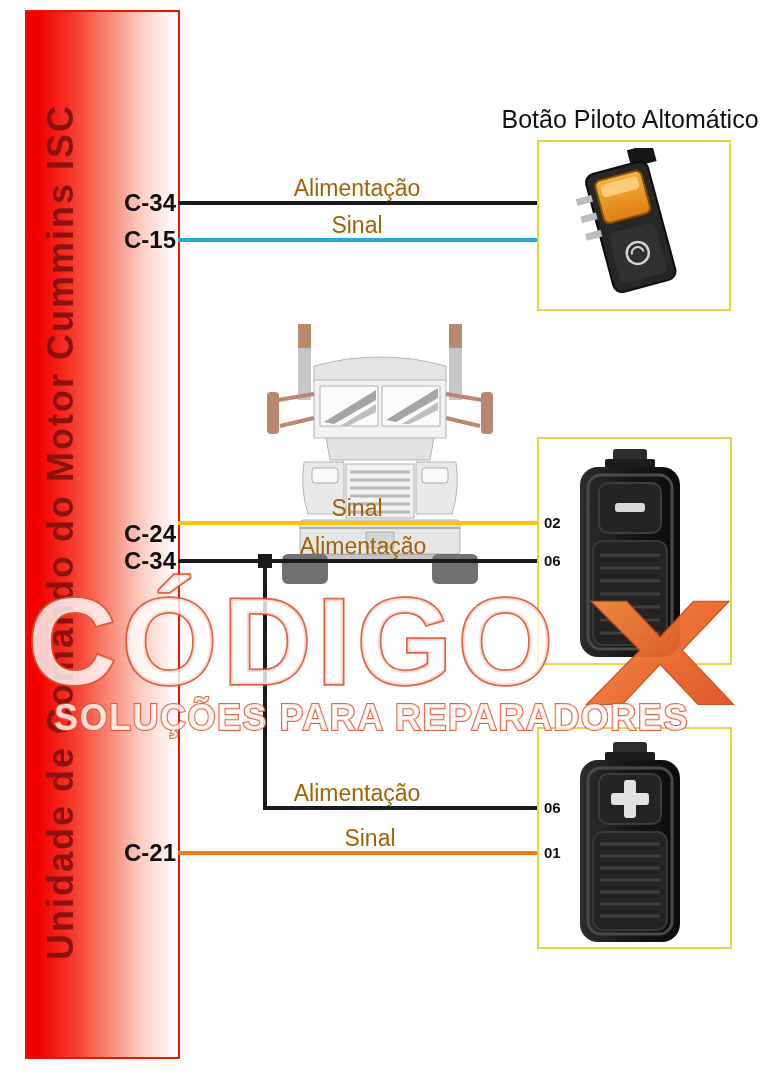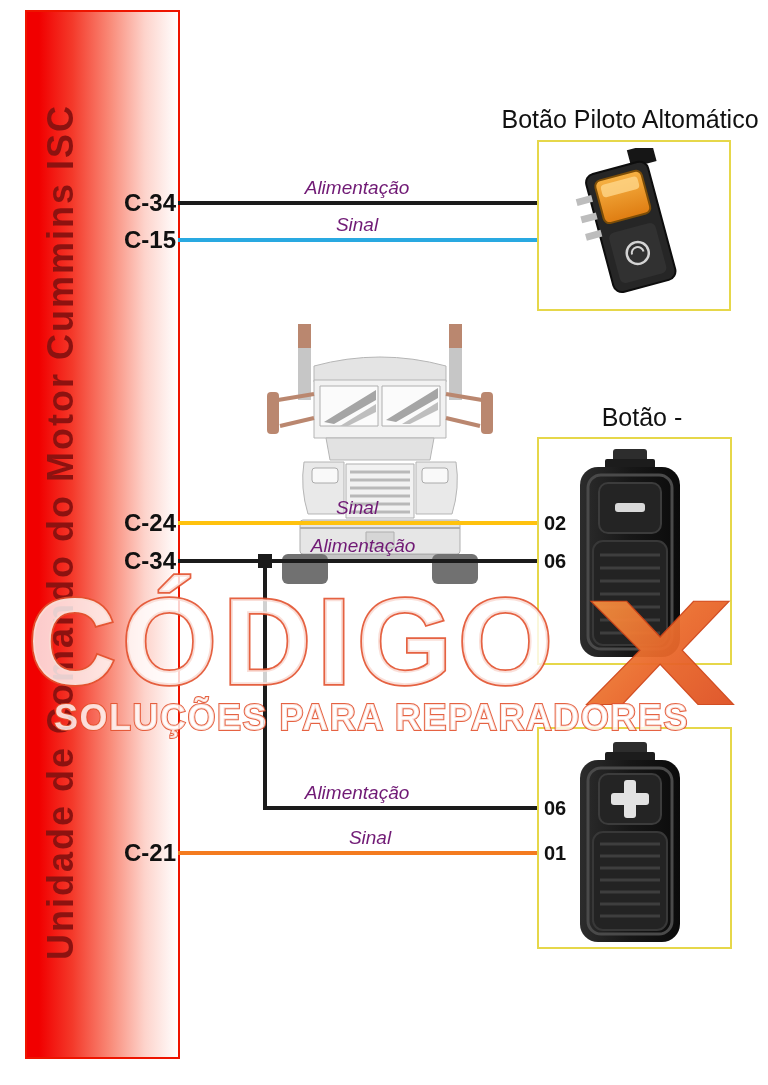--- a/index.html
+++ b/index.html
@@ -15,40 +15,40 @@
   }
   .ecu-label{
     position:absolute;left:6px;top:4px;height:1032px;width:56px;
     writing-mode:vertical-rl;transform:rotate(180deg);
     text-align:center;line-height:56px;
     font-weight:bold;font-size:36px;letter-spacing:2px;color:#8c1210;white-space:nowrap;
   }
   
   .pin{position:absolute;left:84px;width:92px;height:28px;line-height:28px;z-index:4;
        text-align:right;font-weight:bold;font-size:24px;color:#111;}
-  .pin-1{top:189px}.pin-2{top:226px}.pin-3{top:509px}.pin-4{top:547px}.pin-5{top:839px}
+  .pin-1{top:189px}.pin-2{top:226px}.pin-3{top:520px}.pin-4{top:547px}.pin-5{top:839px}
   
   .wire{position:absolute;z-index:3;}
   .w-alim-top{left:178px;top:201px;width:359px;height:4px;background:#1b1b1b;}
   .w-sinal-top{left:178px;top:238px;width:359px;height:4px;background:#29a9e1;}
   .w-sinal-mid{left:178px;top:521px;width:359px;height:4px;background:#ffc20e;}
   .w-alim-mid{left:178px;top:559px;width:359px;height:4px;background:#1b1b1b;}
   .w-junction{left:258px;top:554px;width:14px;height:14px;background:#1b1b1b;}
   .w-vert{left:263px;top:561px;width:4px;height:249px;background:#1b1b1b;}
   .w-alim-bot{left:263px;top:806px;width:274px;height:4px;background:#1b1b1b;}
   .w-sinal-bot{left:178px;top:851px;width:359px;height:4px;background:#f47b20;}
   
   .wlabel{position:absolute;width:170px;height:24px;line-height:24px;z-index:4;
-          text-align:center;font-size:19px;color:#701a75;font-style:italic;}
+          text-align:center;font-size:23px;color:#a16207;}
   .l1{left:272px;top:176px}.l2{left:272px;top:213px}
   .l3{left:272px;top:496px}.l4{left:278px;top:534px}
   .l5{left:272px;top:781px}.l6{left:285px;top:826px}
   
   .term{position:absolute;left:544px;width:44px;height:26px;line-height:26px;z-index:5;
-        font-weight:bold;font-size:20px;color:#111;}
+        font-weight:bold;font-size:15px;color:#111;}
   .t1{top:510px}.t2{top:548px}.t3{top:795px}.t4{top:840px}
   
   .cbox{position:absolute;border:2px solid #e6d74a;z-index:2;background:transparent;}
   .box-pilot{left:537px;top:140px;width:190px;height:167px;}
   .box-minus{left:537px;top:437px;width:191px;height:224px;}
   .box-plus{left:537px;top:727px;width:191px;height:218px;}
   .ctitle{position:absolute;z-index:11;text-align:center;font-size:25px;color:#111;height:30px;line-height:30px;}
   .title-pilot{left:480px;top:104px;width:300px;}
   .title-minus{left:552px;top:402px;width:180px;}
   .title-plus{left:550px;top:692px;width:180px;z-index:40;}
@@ -153,21 +153,20 @@
   <div class="wlabel l3">Sinal</div>
   <div class="wlabel l4">Alimentação</div>
   <div class="wlabel l5">Alimentação</div>
   <div class="wlabel l6">Sinal</div>
 
   <div class="cbox box-pilot"></div>
   <div class="cbox box-minus"></div>
   <div class="cbox box-plus"></div>
 
   <div class="ctitle title-pilot">Botão Piloto Altomático</div>
-  <div class="ctitle title-minus">Botão -</div>
 
   <div class="term t1">02</div>
   <div class="term t2">06</div>
   <div class="term t3">06</div>
   <div class="term t4">01</div>
 
   <svg class="sw" style="left:560px;top:148px;" width="140" height="152" viewBox="0 0 140 152">
     <g transform="rotate(-15 70 76)">
       <rect x="86" y="4" width="26" height="18" fill="#161616"></rect>
       <rect x="38" y="18" width="64" height="122" rx="9" fill="#262626" stroke="#0d0d0d" stroke-width="2"></rect>

